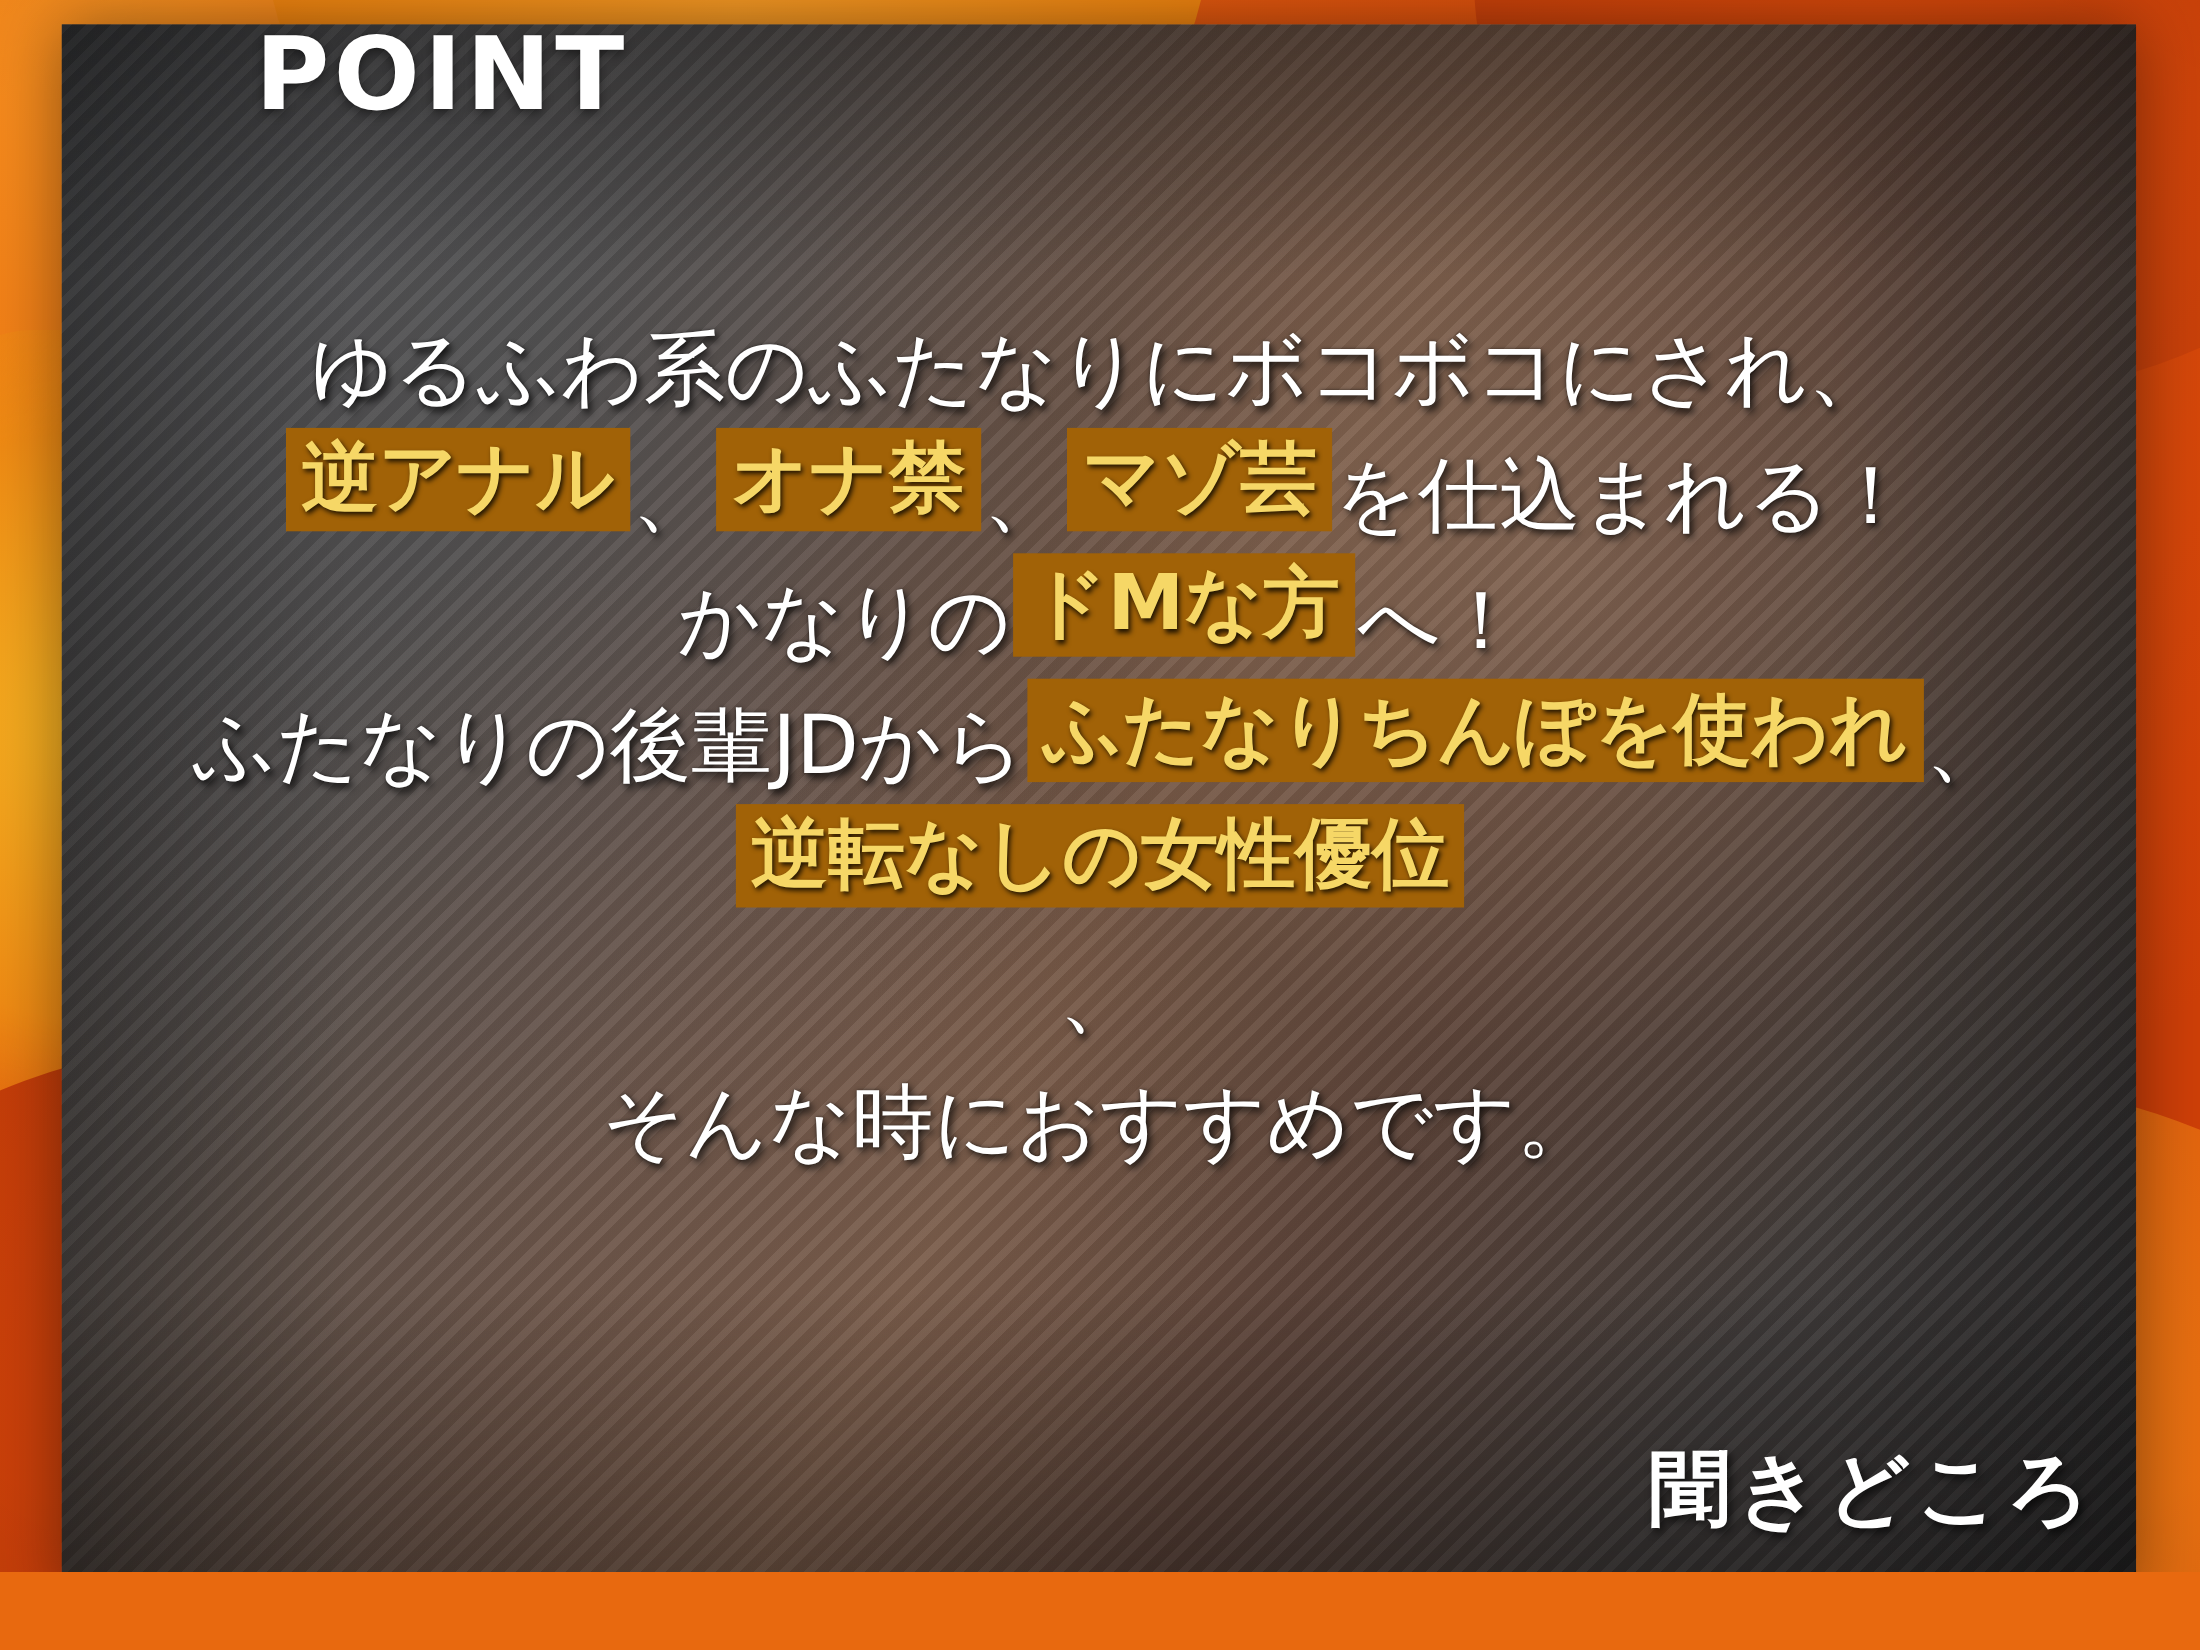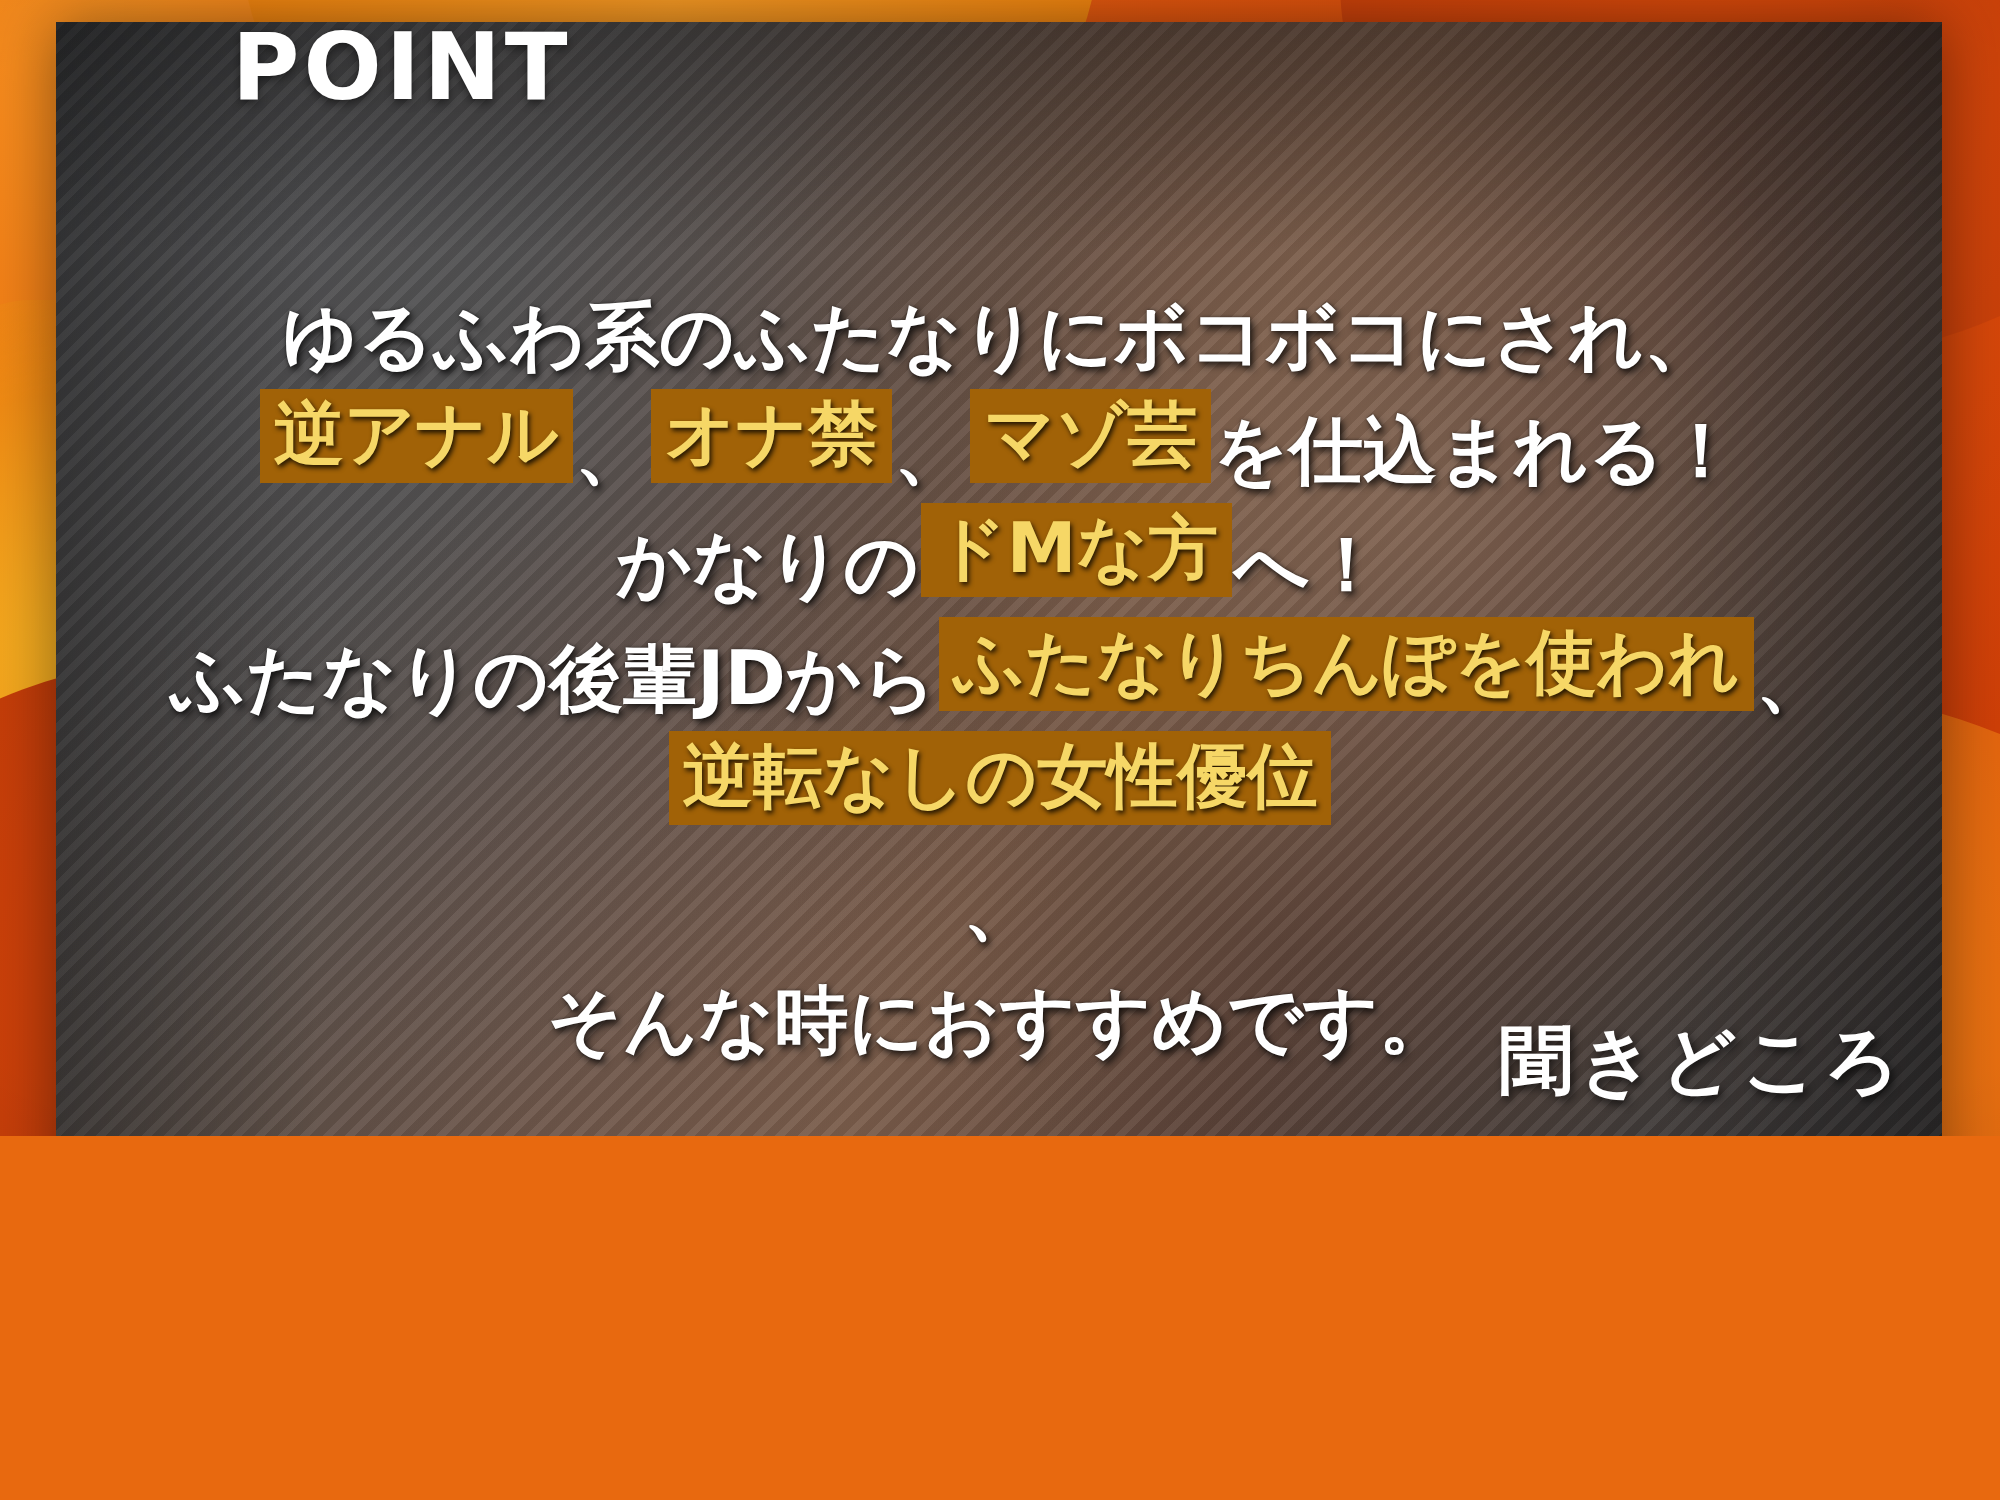--- a/index.html
+++ b/index.html
@@ -1,21 +1,21 @@
 <!DOCTYPE html>
 <html><head>
 <meta charset="utf-8">
 <style>
   html,body{margin:0;padding:0;}
   body{
     width:2000px;height:1500px;overflow:hidden;
     font-family:"DejaVu Sans","Liberation Sans",sans-serif;
     background:#e8690f;
   }
-  .stage{position:relative;width:2000px;height:1136px;overflow:hidden;}
+  .stage{position:relative;width:2000px;height:1429px;overflow:hidden;}
 
   
   .bg-base{
     position:absolute;inset:0;
     background:
       radial-gradient(120% 90% at 8% 6%,  #f07a18 0%, #e2560e 42%, #cf3f08 100%),
       linear-gradient(135deg,#f3891d 0%, #e2560e 55%, #b8380a 100%);
   }
   .blob{position:absolute;border-radius:50%;filter:blur(0px);}
   .blob-a{ 
@@ -101,21 +101,21 @@
     gap:6px;
   }
   .line{
     display:flex;align-items:center;justify-content:center;
     line-height:1.06;
     white-space:nowrap;
     height:108px;
   }
   .w{
     color:#ffffff;
-    font-size:74px;font-weight:bold;
+    font-size:74px;font-weight:normal;
     text-shadow:3px 4px 7px rgba(0,0,0,.75), 0 0 3px rgba(0,0,0,.5);
     padding:0 2px;
     margin-top:28px;
   }
   .hl{
     background:#a16207;
     color:#f6d766;
     font-size:70px;font-weight:bold;
     padding:10px 14px 14px 14px;
     text-shadow:2px 3px 5px rgba(0,0,0,.8);

